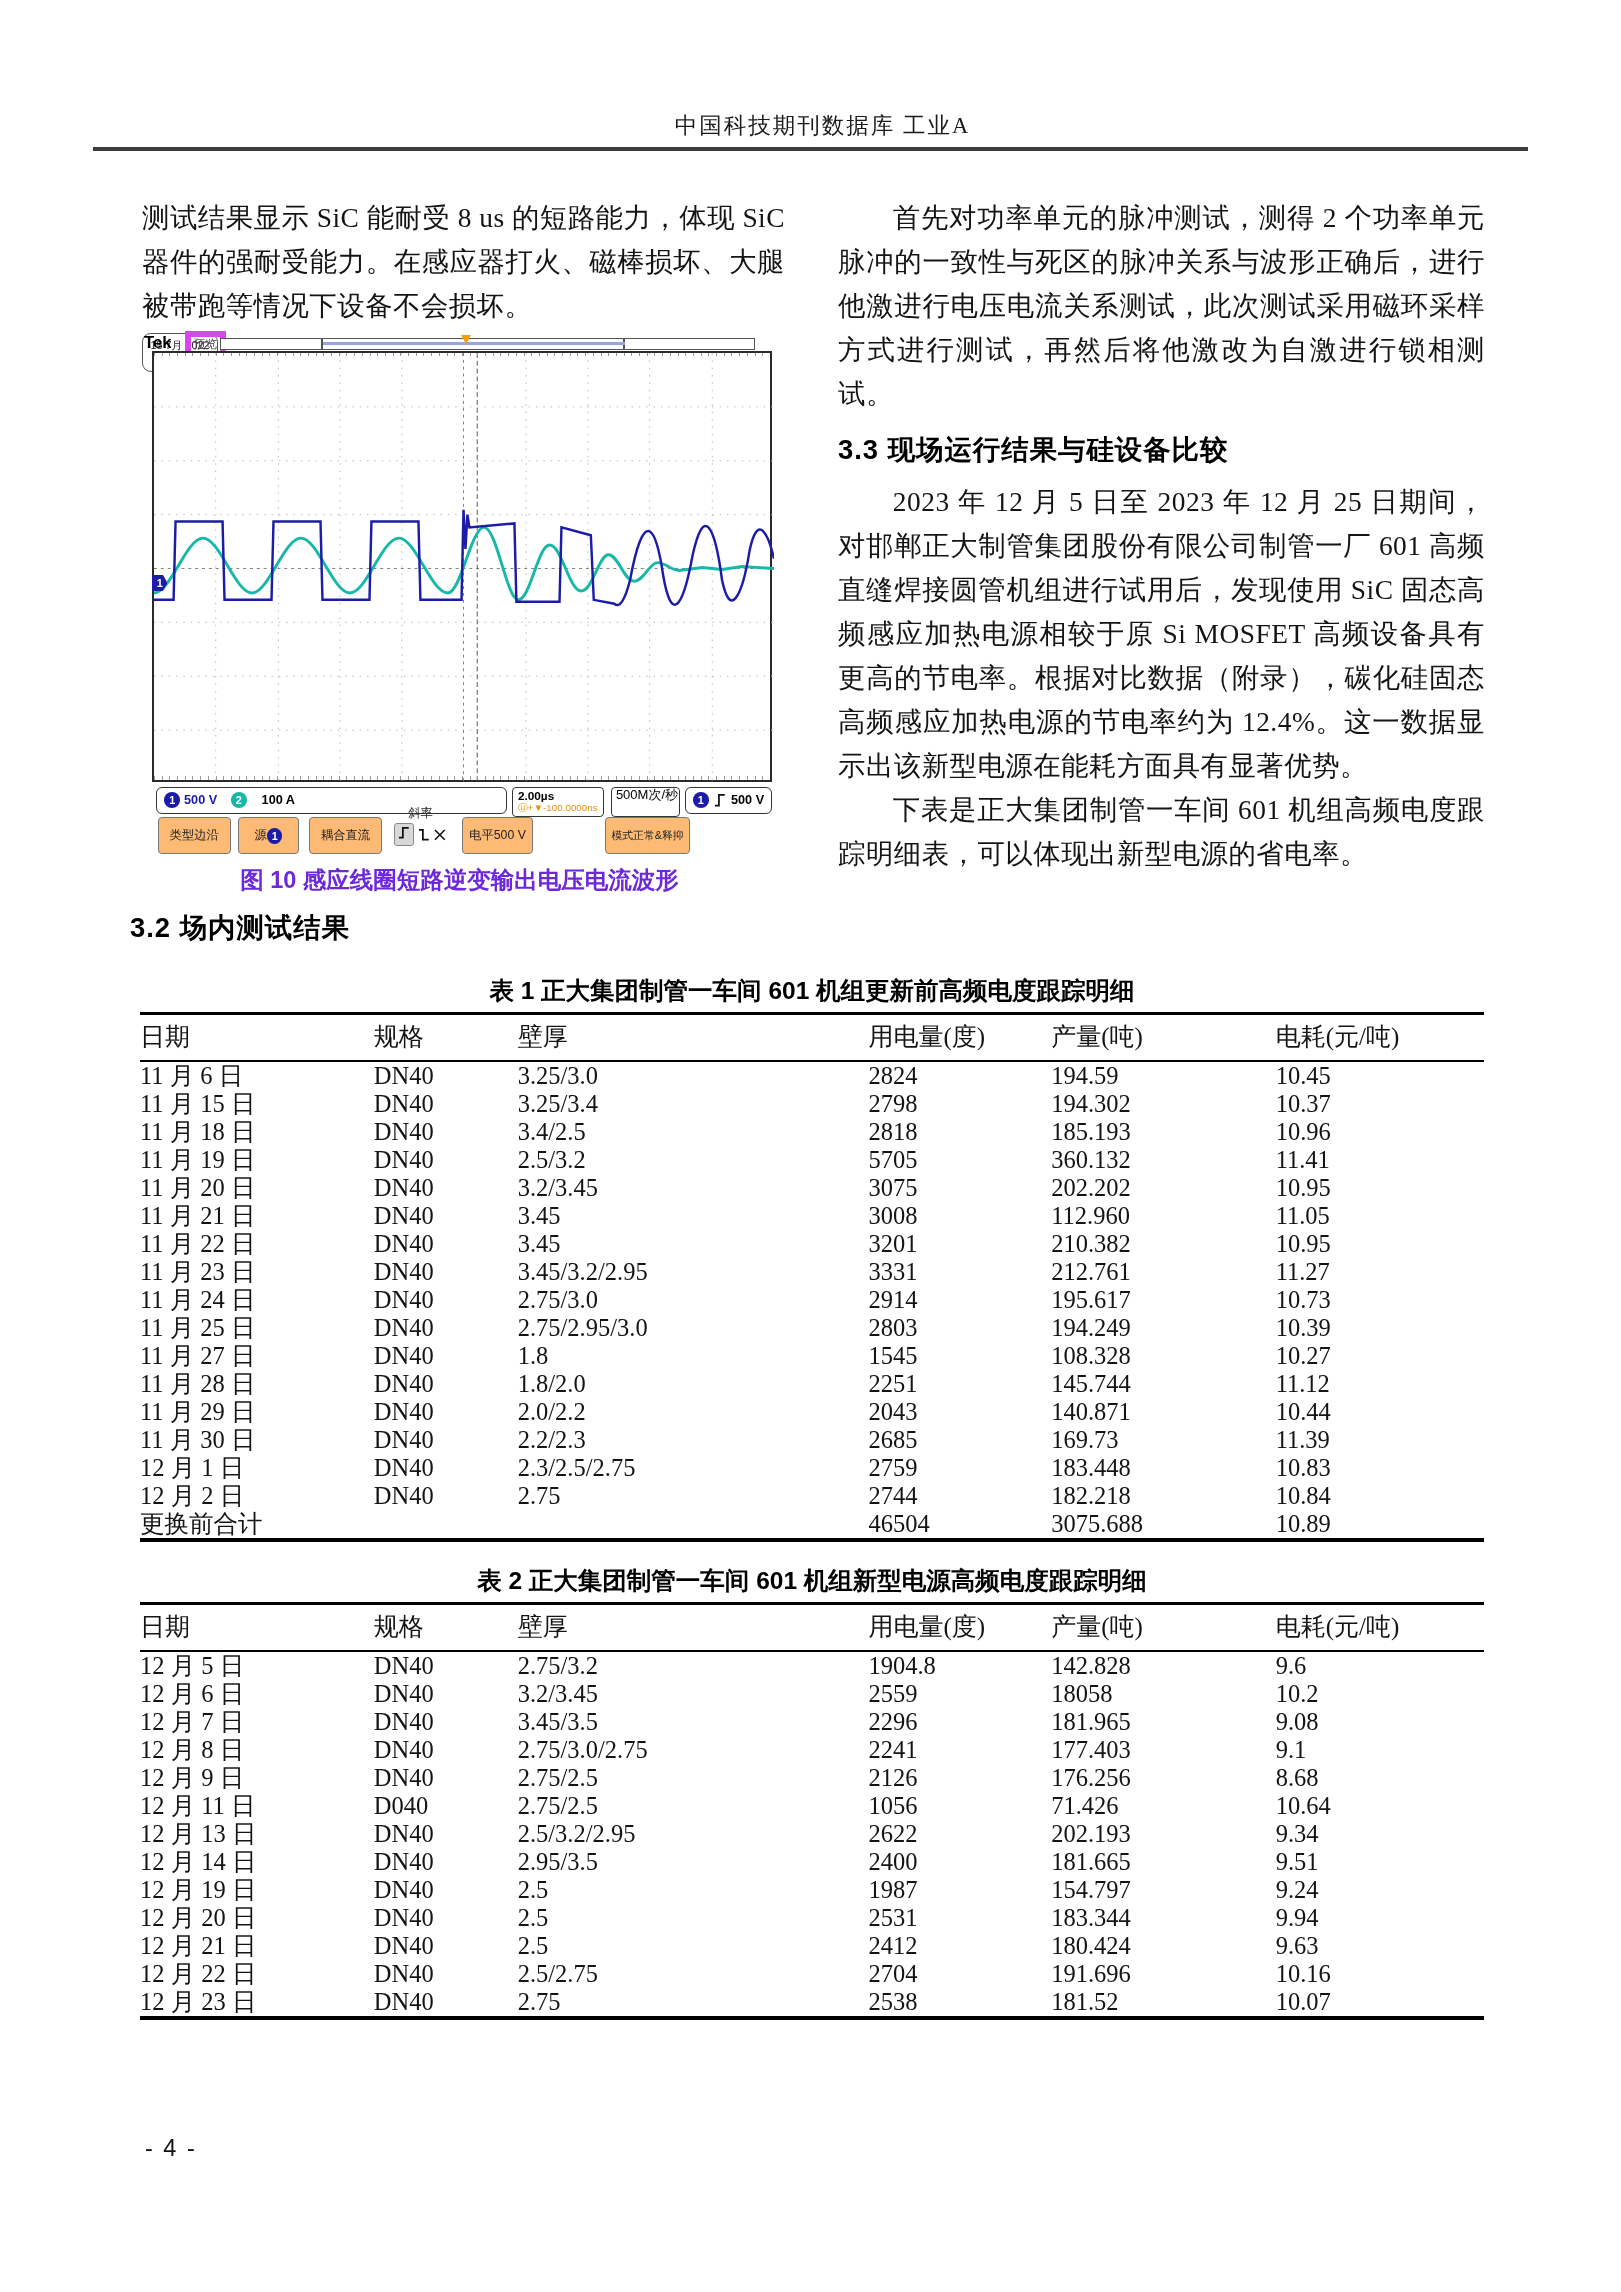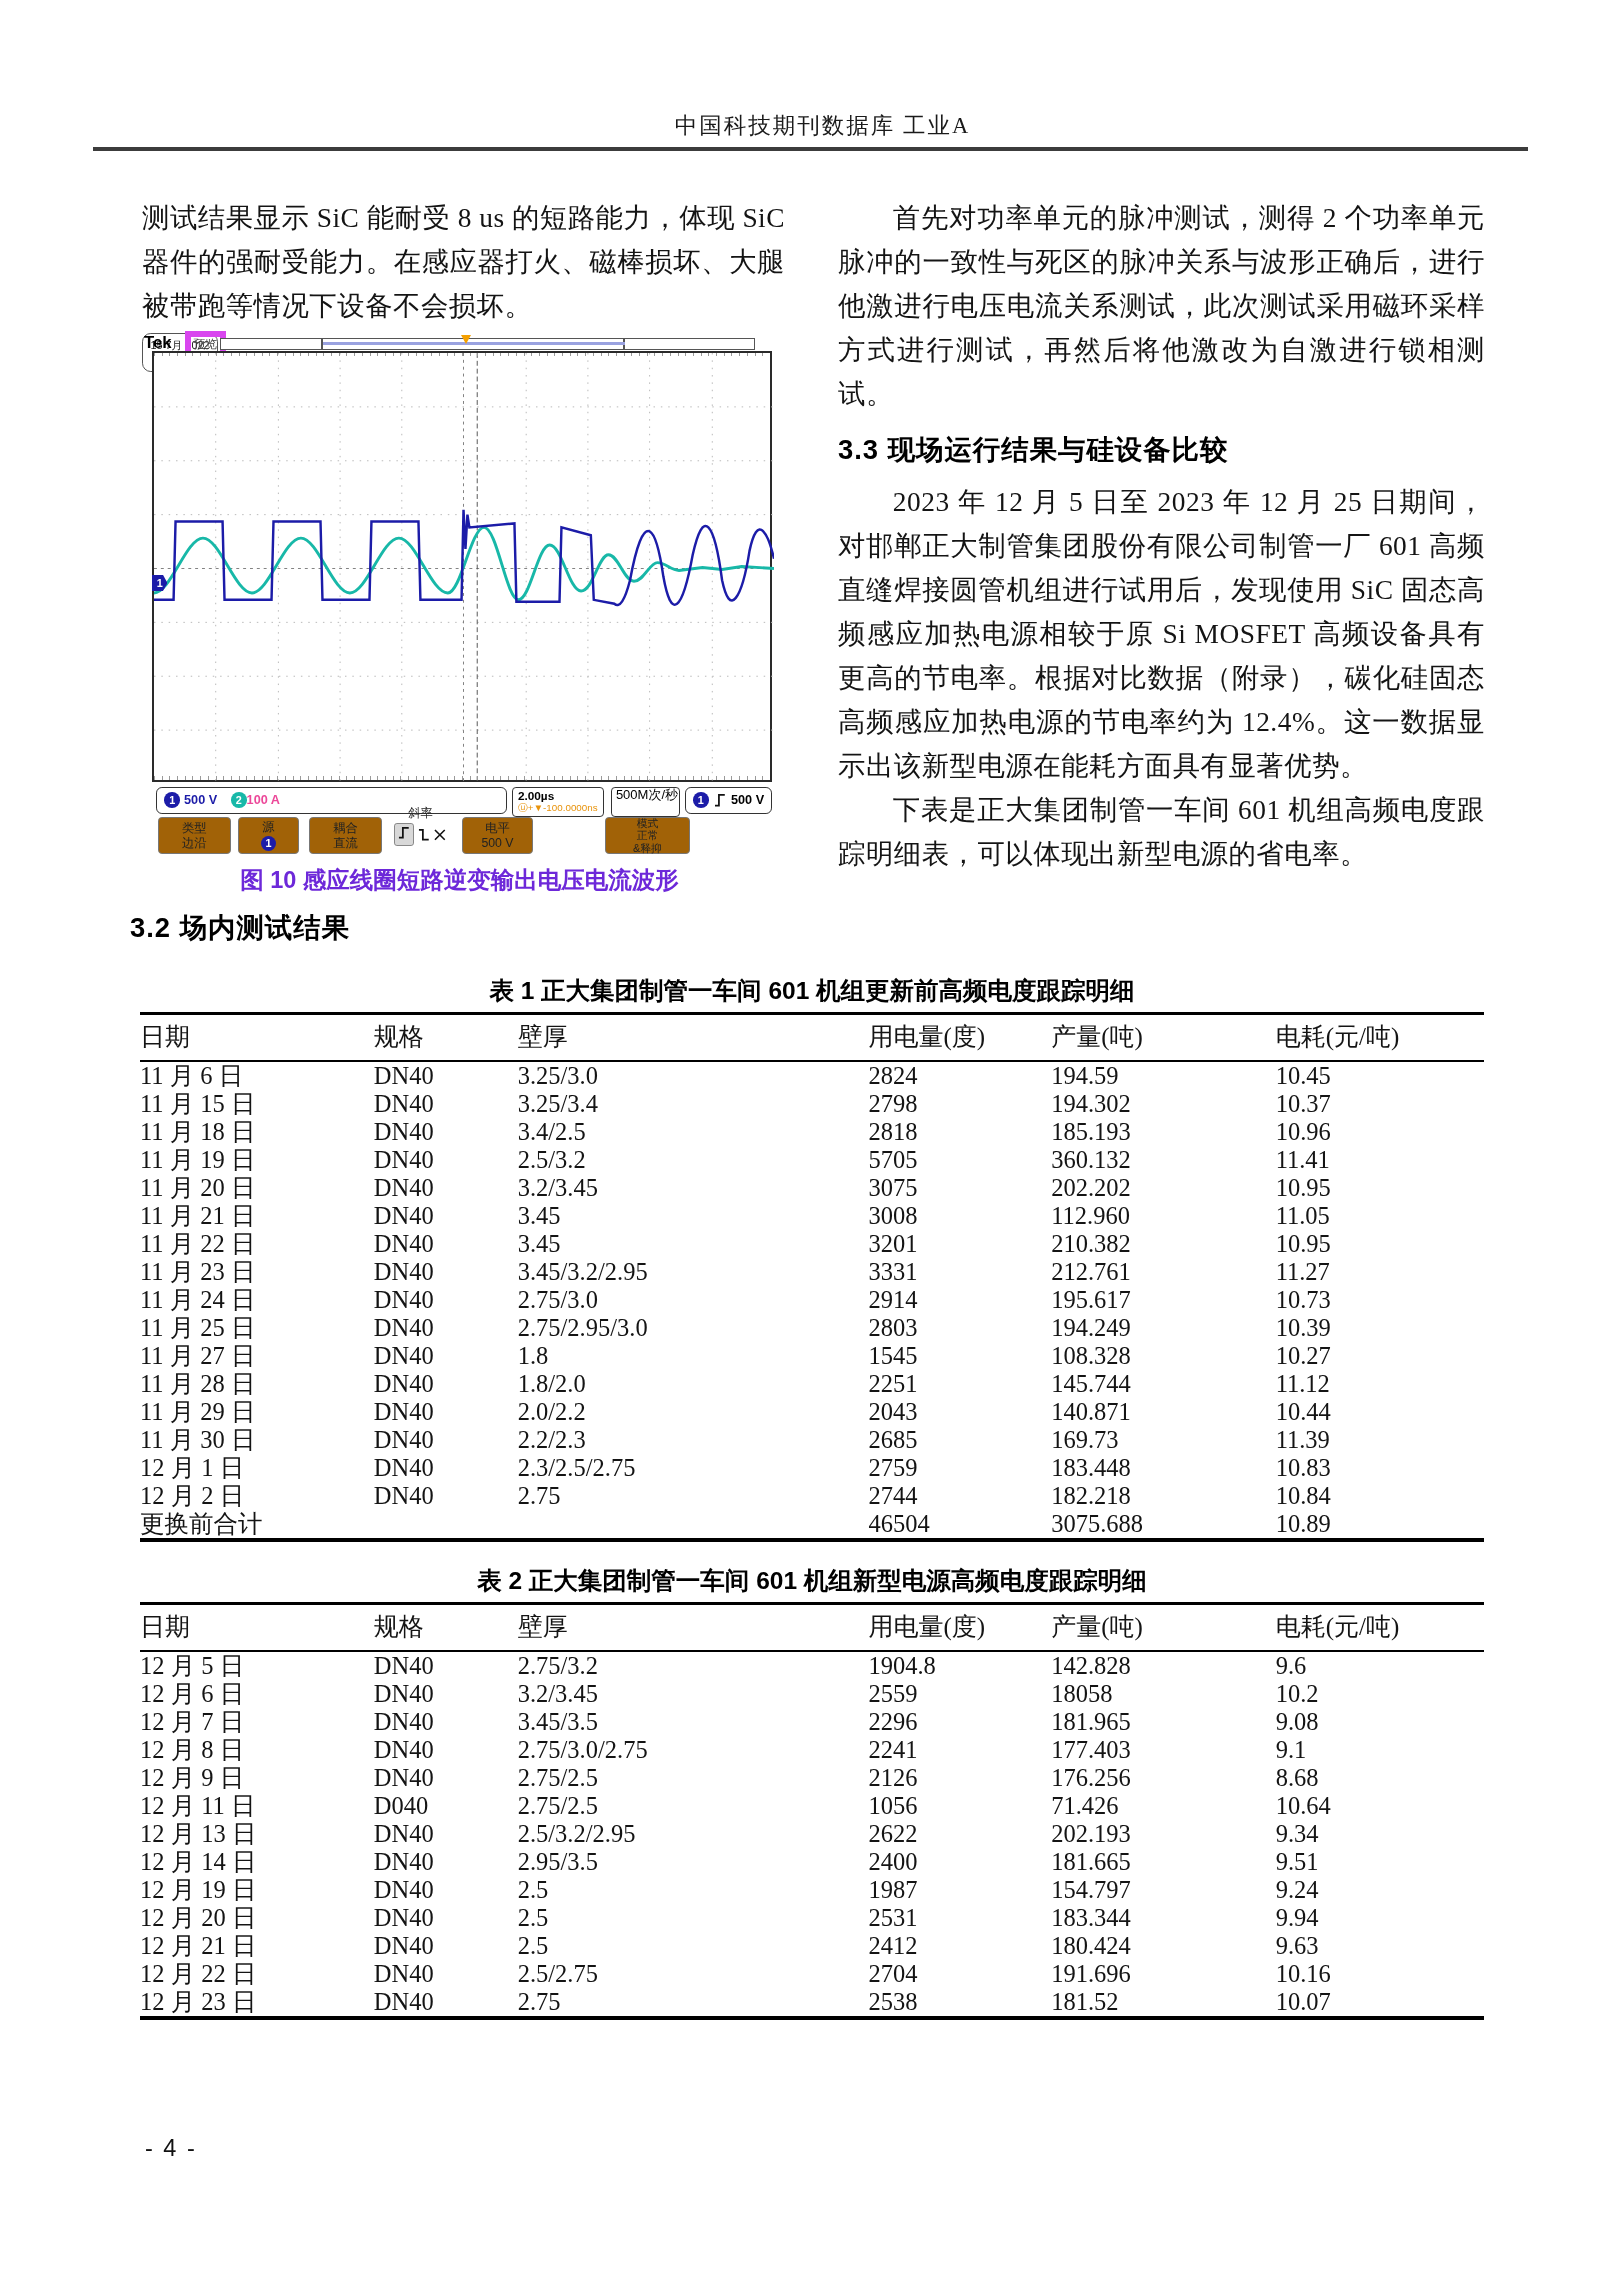--- a/index.html
+++ b/index.html
@@ -53,31 +53,31 @@
   .sb-time { left:370px; top:454px; width:92px; height:30px; flex-direction:column;
     align-items:flex-start; justify-content:center; padding:1px 4.9px; border-radius:3.9px; }
   .sb-rate { left:469px; top:454px; width:69px; height:30px; flex-direction:column;
     align-items:flex-start; justify-content:center; padding:1px 3.9px; border-radius:3.9px; }
   .sb-trig { left:543px; top:454px; width:87px; height:26.5px; padding:0 6.9px; justify-content:space-between; }
   .badge { display:inline-flex; width:15.7px; height:15.7px; border-radius:50%;
     color:#fff; font-size:10.8px; font-weight:bold; align-items:center; justify-content:center;
     font-family:"Liberation Sans",sans-serif; flex:none; }
   .badge-ch1 { background:#1c1ca8; } .badge-ch2 { background:#18b8a8; }
   .ch1-txt { color:#1c1ca8; font-size:12.7px; font-weight:bold; margin-left:3.9px; }
-  .ch2-txt { color:#ec4899; font-size:12.7px; font-weight:bold; margin-left:0; }
+  .ch2-txt { color:#000000; font-size:12.7px; font-weight:bold; margin-left:15px; }
   .tb-main { font-size:11.8px; font-weight:bold; color:#000; line-height:12.7px; }
   .tb-trig { font-size:9.8px; color:#e8930c; line-height:11.8px; white-space:nowrap; }
   .rate-line { font-size:13px; color:#000; line-height:12.7px; white-space:nowrap;margin-top:38px; }
   .trig-lvl { font-size:12.7px; font-weight:bold; color:#000; }
 
   
-  .sbtn { position:absolute; top:484px; border:1.5px solid #777; border-radius:3.9px; background:#a16207;
+  .sbtn { position:absolute; top:484px; border:1.5px solid #777; border-radius:3.9px; background:#fdba74;
     font-family:"Liberation Sans","DejaVu Sans",sans-serif; font-size:12.3px; line-height:14.7px;
     color:#222; text-align:center; padding:0 2px; height:37px;
-    display:flex; flex-direction:column; align-items:center; justify-content:center; }
+    display:flex; flex-direction:row; align-items:center; justify-content:center; }
   .btn-type { left:15.7px; width:73px; }
   .btn-source { left:96px; width:61px; }
   .btn-coupling { left:167px; width:73px; }
   .slope-group { position:absolute; left:243px; top:472px; width:71px; text-align:center;
     font-family:"Liberation Sans",sans-serif; font-size:12.3px; color:#222; }
   .slope-icons { display:flex; align-items:center; justify-content:center; gap:2.9px; margin-top:1px; }
   .slope-sel { border:1.5px solid #888; background:#d8d8d8; border-radius:2.9px; padding:1px 2px; }
   .btn-level { left:320px; width:71px; }
   .btn-mode { left:463px; width:85px; font-size:10.8px; line-height:12.3px; }
   .btn-date { left:557px; top:482px; width:76px; height:39px; border:1.5px solid #555; border-radius:8.8px;

